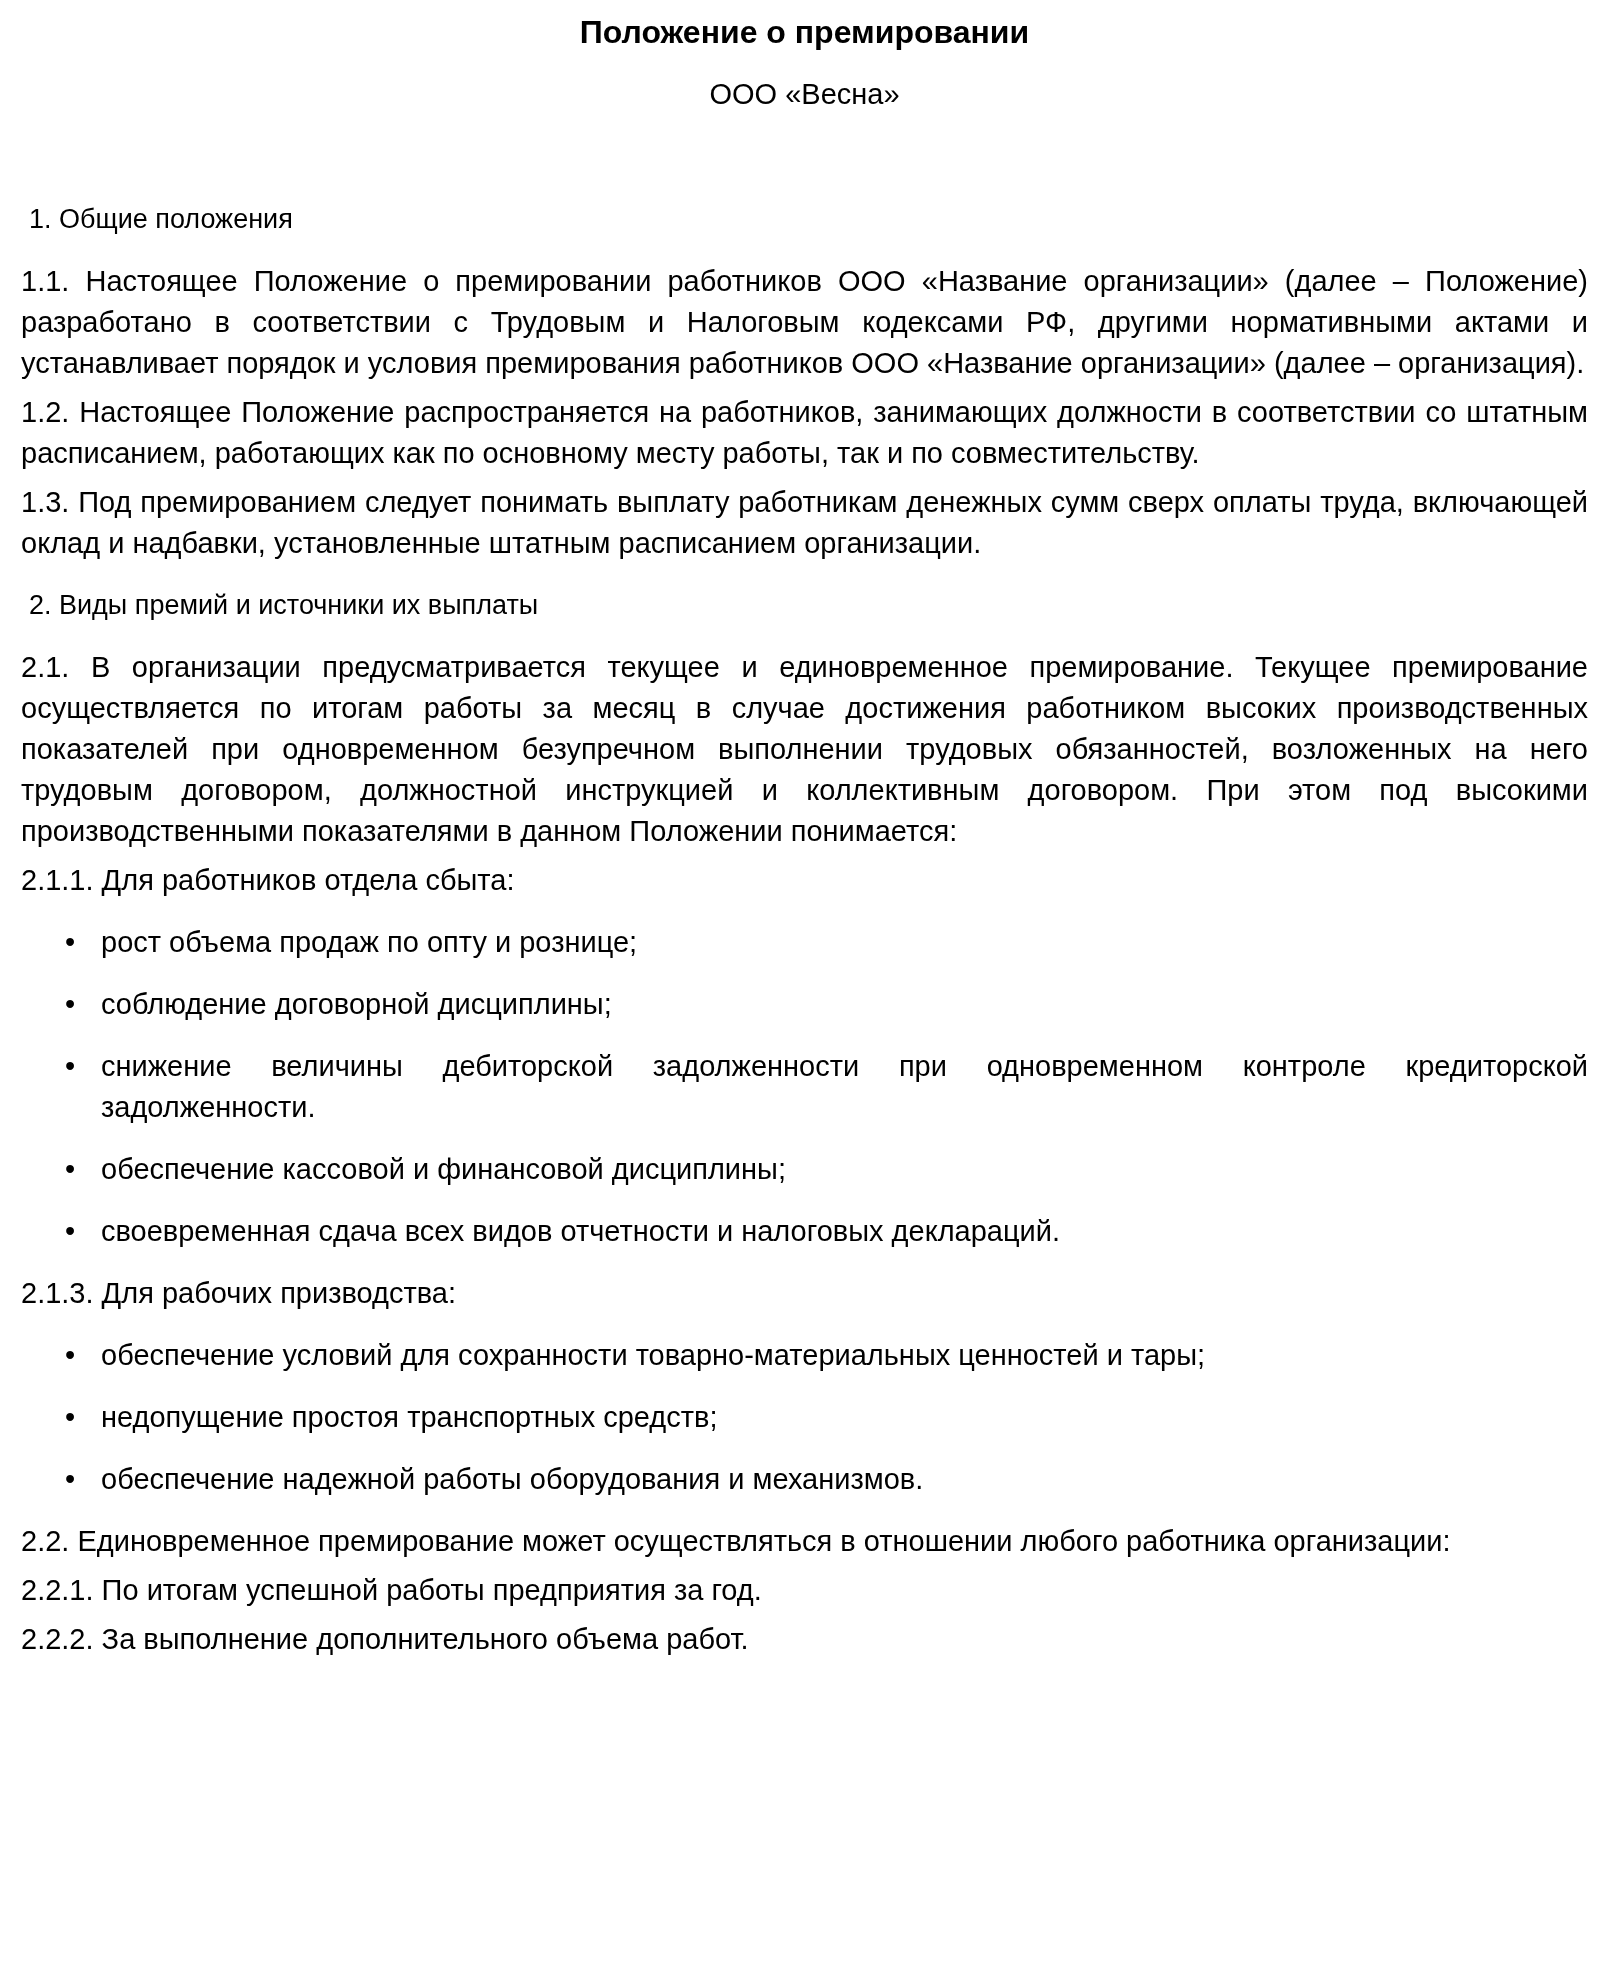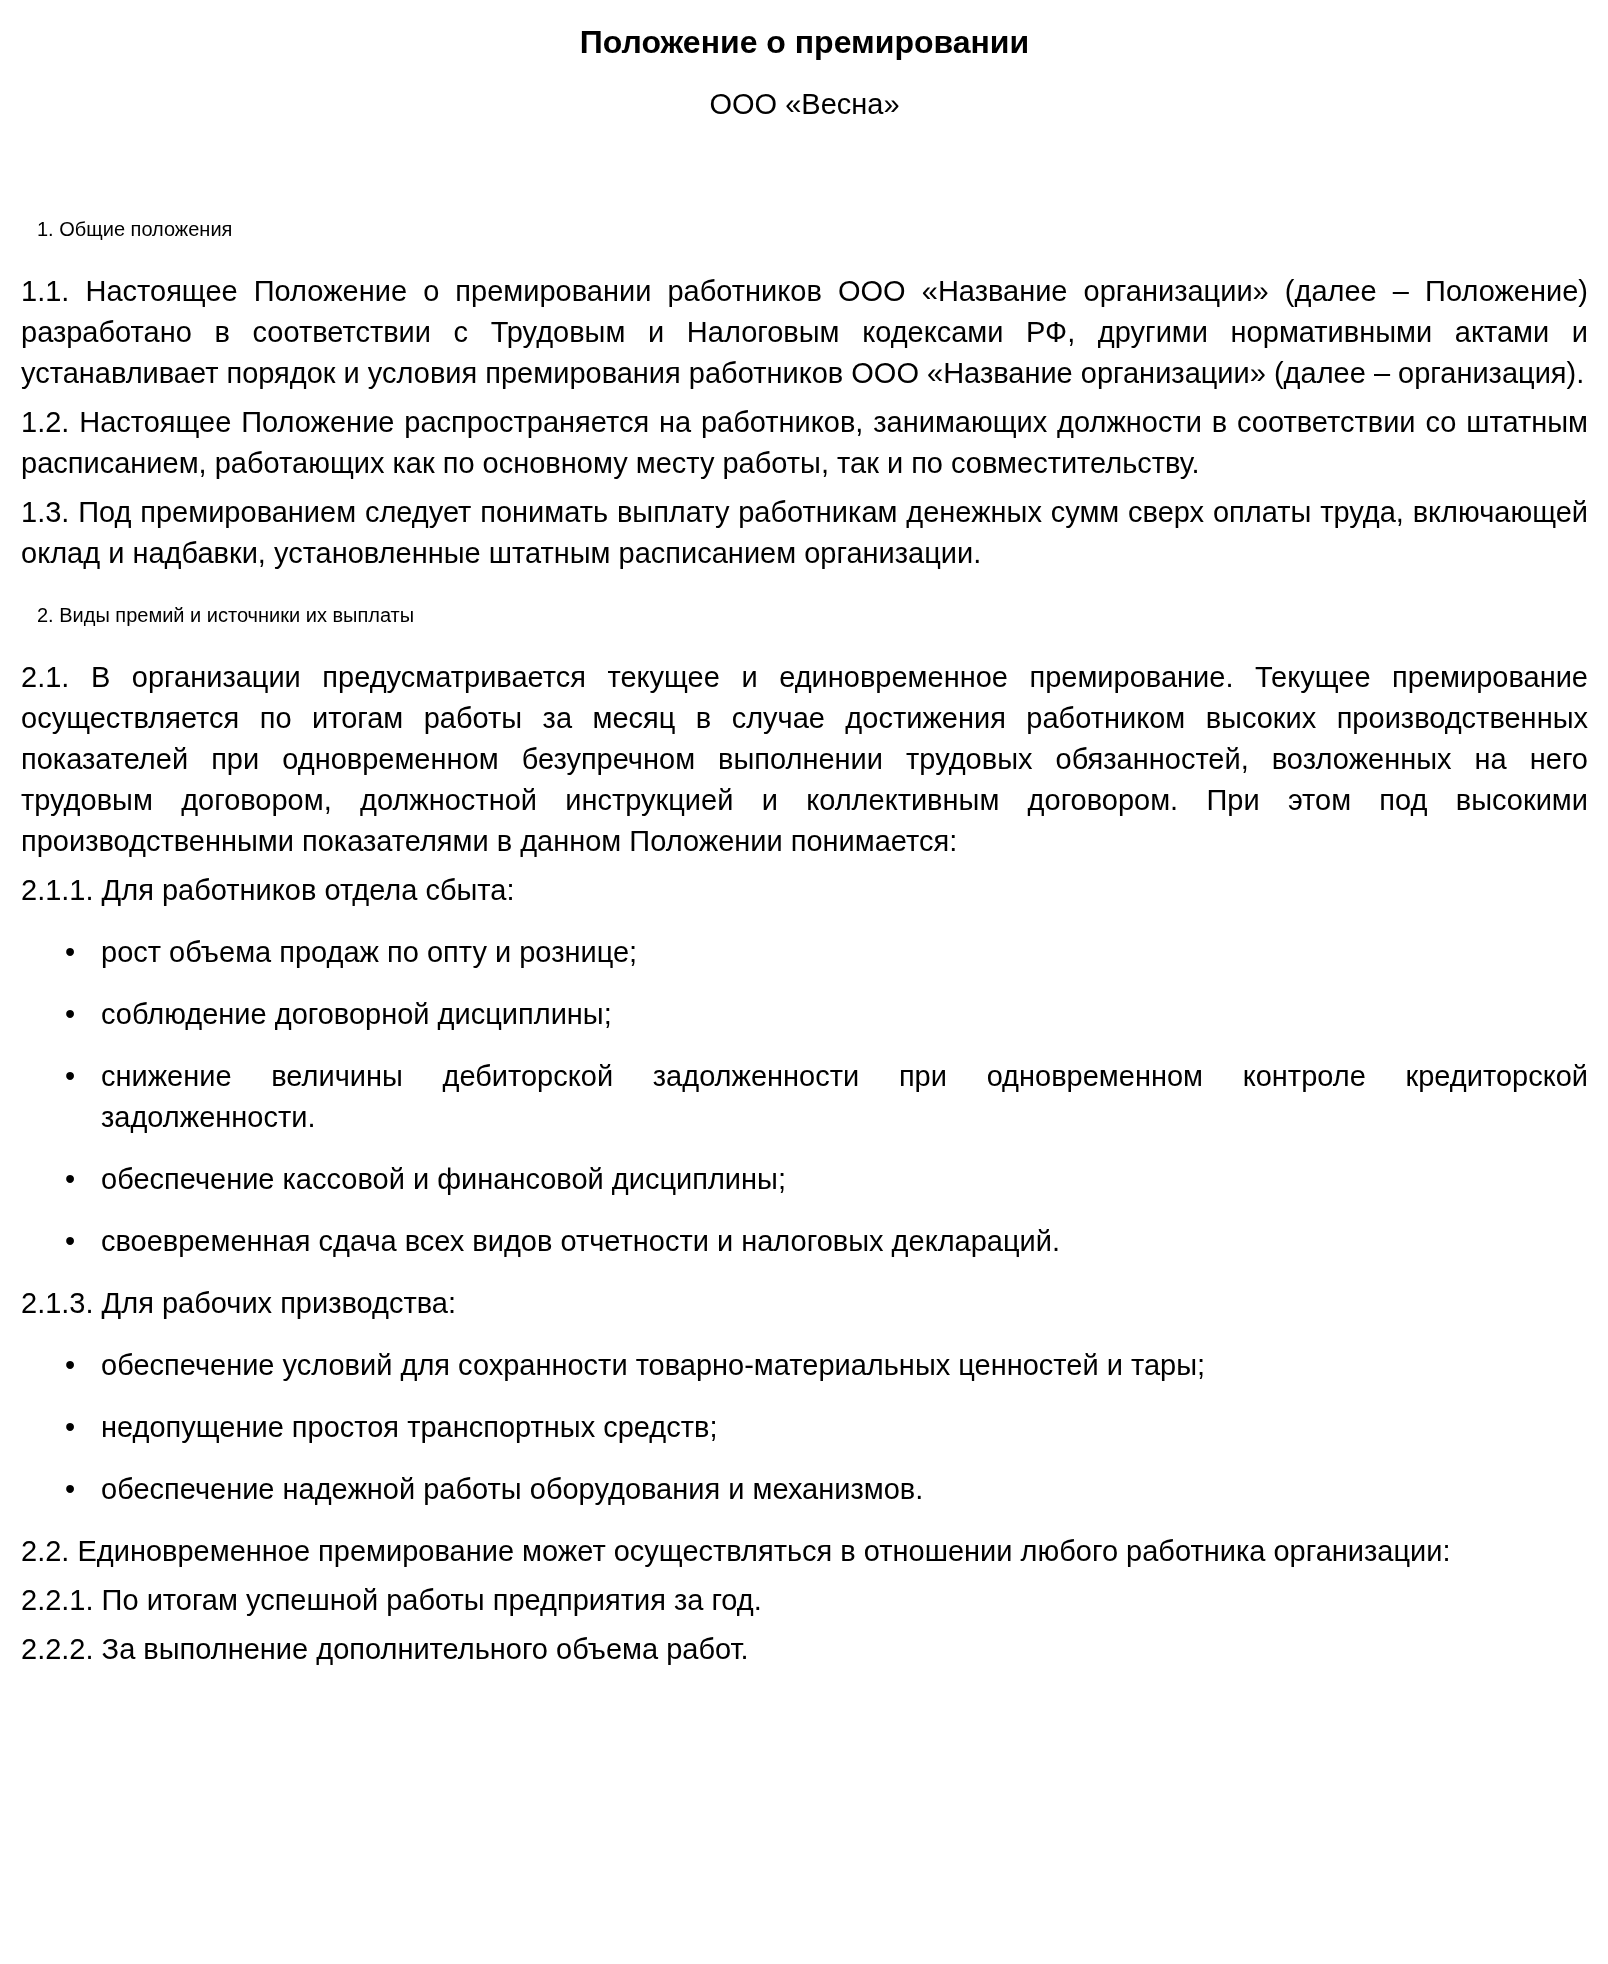--- a/index.html
+++ b/index.html
@@ -4,42 +4,42 @@
 <style>
   html, body {
     margin: 0;
     padding: 0;
     background: #ffffff;
   }
   .page {
     width: 1608px;
     height: 1736px;
     box-sizing: border-box;
-    padding: 22px 20px 0 21px;
+    padding: 12px 20px 0 21px;
     font-family: "Liberation Sans", sans-serif;
     font-size: 29px;
     line-height: 41px;
     color: #000000;
     overflow: hidden;
   }
   .doc-title {
     font-size: 32px;
     font-weight: 700;
     text-align: center;
     margin: 0 0 21px 0;
   }
   .doc-subtitle {
     text-align: center;
     margin: 7px 0;
     font-weight: 400;
   }
   .section-heading {
-    font-size: 20px;
+    font-size: 27px;
     font-weight: 400;
-    margin: 21px 16px;
+    margin: 21px 8px;
     text-align: left;
   }
   .section-heading.first {
     margin-top: 84px;
   }
   .para {
     margin: 8px 0;
     text-align: justify;
   }
   ul.bullets {

